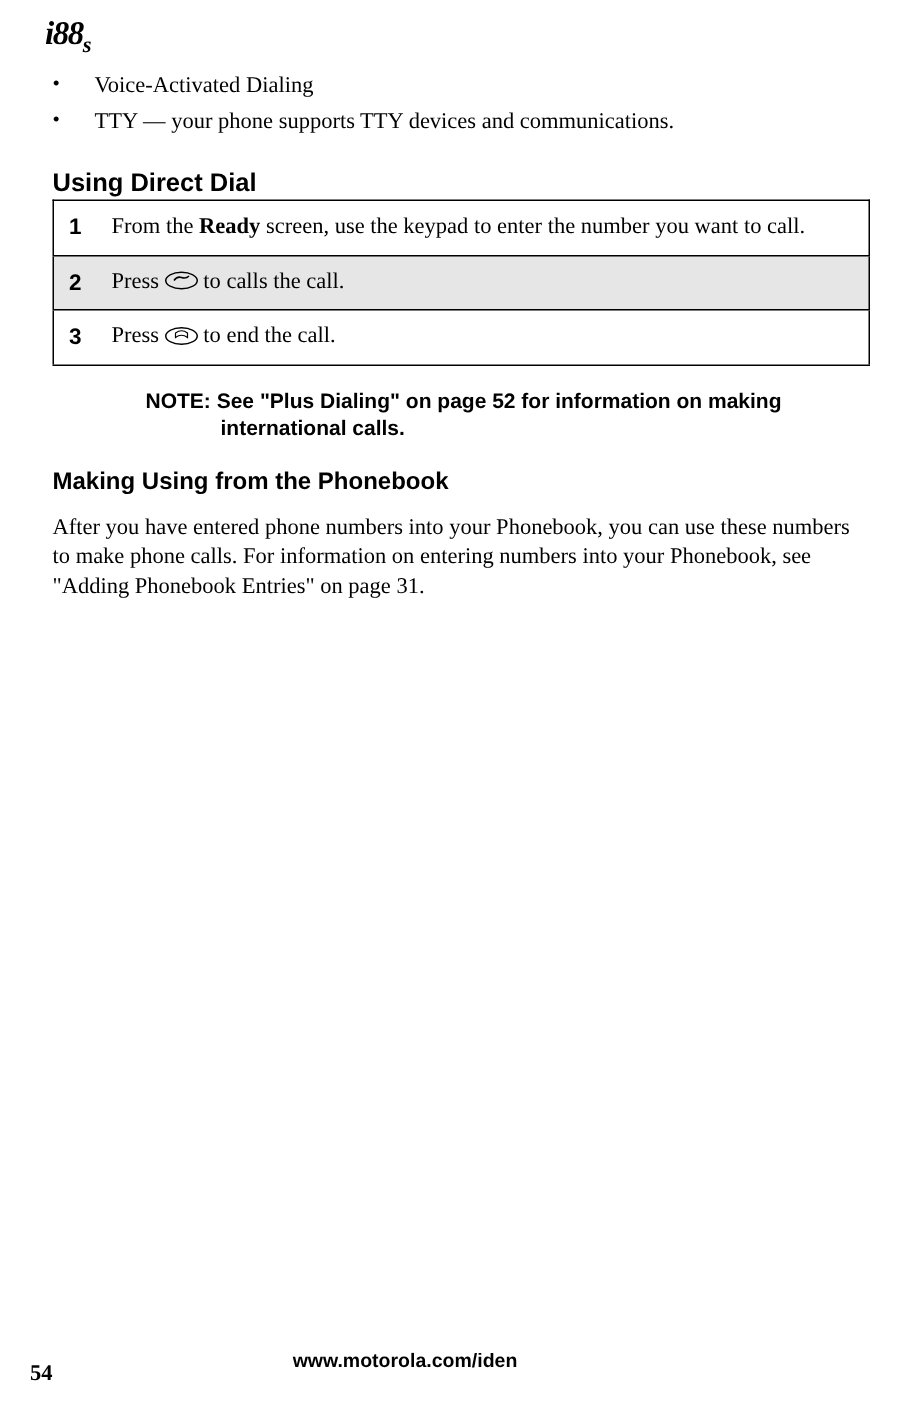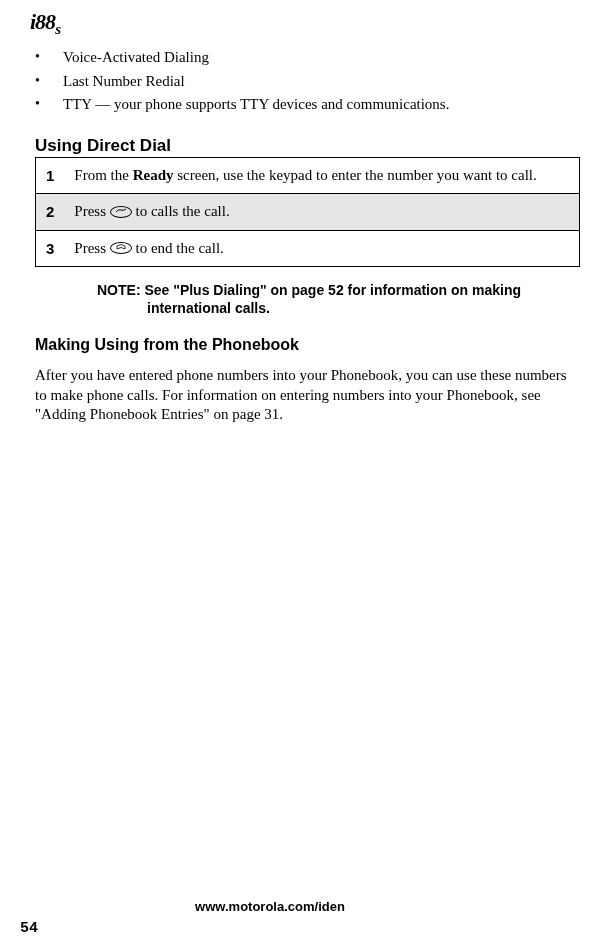--- a/index.html
+++ b/index.html
@@ -88,41 +88,40 @@
       bottom: 34px;
       left: 0;
       width: 540px;
       text-align: center;
       font-family: Arial, Helvetica, sans-serif;
       font-size: 13px;
       font-weight: bold;
     }
     .page-number {
       position: absolute;
-      bottom: 12px;
+      bottom: 24px;
       left: 20px;
-      font-family: Liberation Mono, monospace;
+      font-family: Liberation Serif, serif;
       font-size: 15px;
       font-weight: bold;
       text-align: right;
     }
     p.body { margin-bottom: 6px; }
   </style>
 </head>
 <body>
 
 <div class="header-logo">
   <span>i88</span><span class="suffix">s</span>
 </div>
 
 <div class="content">
 
   <ul class="bullets">
     <li><span>Voice-Activated Dialing</span></li>
-    <li><span>Last Number Redial</span></li>
     <li><span>TTY — your phone supports TTY devices and communications.</span></li>
   </ul>
 
   <h2 class="section">Using Direct Dial</h2>
 
   <table class="steps">
     <tbody>
         <tr>
       <td class="num">1</td>
       <td>

